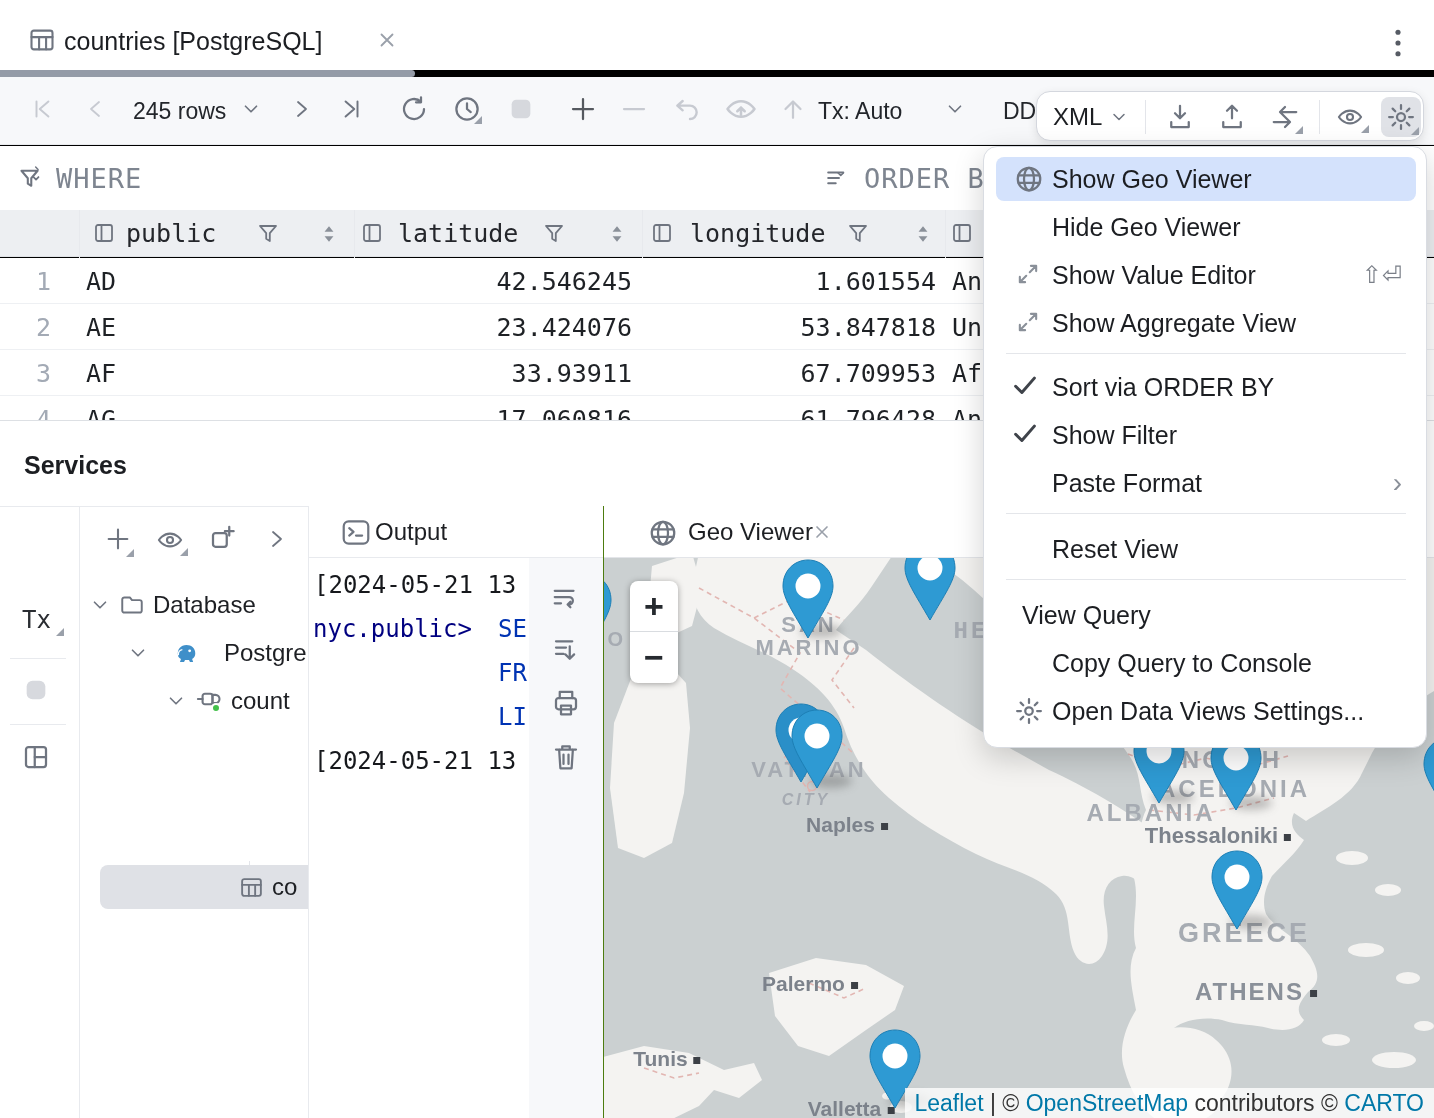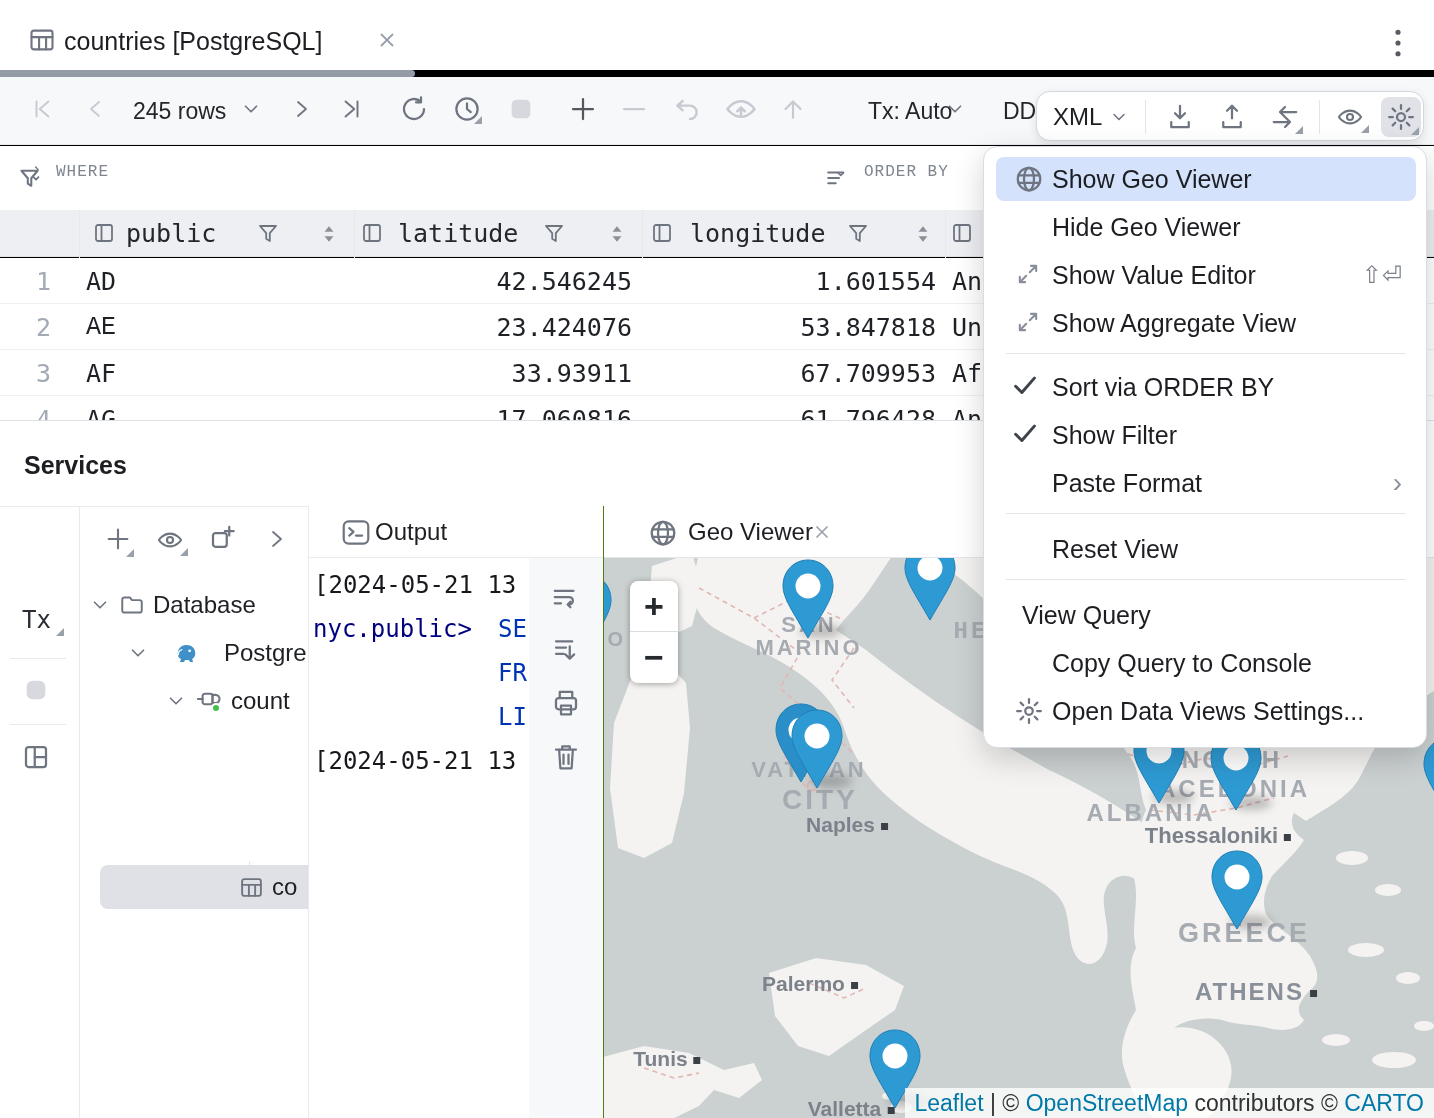--- a/index.html
+++ b/index.html
@@ -21,21 +21,21 @@
   #tab-underline { position:absolute; left:0; top:70px; width:415px; height:7px; background:#949ba7; border-radius:0 4px 4px 0; }
 
   
   #toolbar { position:absolute; left:0; top:77px; width:1434px; height:68px; background:#f7f8fa; border-bottom:1px solid #e8eaed; }
   .tb-ic { position:absolute; top:50%; transform:translateY(-50%); }
   .tb-label { position:absolute; top:50%; transform:translateY(-50%); font-size:23px; color:#23262b; }
   .corner-tri { position:absolute; width:0; height:0; border-left:8px solid transparent; border-bottom:8px solid #9aa0aa; }
 
   
   #filterrow { position:absolute; left:0; top:146px; width:1434px; height:64px; background:#fff; }
-  .filter-word { font-size:16px; color:#7e8590; letter-spacing:1px;font-family:Liberation Mono, monospace; }
+  .filter-word { font-size:27px; color:#7e8590; letter-spacing:1px; }
 
   
   #grid { position:absolute; left:0; top:210px; width:1434px; height:210px; overflow:hidden; }
   #grid-header { position:absolute; left:0; top:0; width:1434px; height:47px; background:#edeff2; border-bottom:1px solid #dfe2e6; }
   .col-border { position:absolute; top:0; width:1px; height:210px; background:#e7e9ed; }
   .hdr-label { position:absolute; top:50%; transform:translateY(-50%); font-family:"DejaVu Sans Mono", monospace; font-size:25px; color:#24262b; }
   .row { position:absolute; left:0; width:1434px; height:46px; border-bottom:1px solid #eef0f3; background:#fff; }
   .cell { position:absolute; top:50%; transform:translateY(-50%); font-family:"DejaVu Sans Mono", monospace; font-size:25px; color:#1e2125; white-space:pre; }
   .rownum { color:#a3aab5; }
 
@@ -153,21 +153,21 @@
           <path d="M8 6L4 9.5 8 13M4.5 9.5h9a5 5 0 0 1 0 10" class="icon-dis"></path>
         </svg></span>
     <span class="tb-ic" style="left:724px;"><svg width="34" height="34" viewBox="0 0 24 24">
           <path d="M2.5 12S6 6.5 12 6.5 21.5 12 21.5 12 18 17.5 12 17.5 2.5 12 2.5 12z" class="icon-dis"></path>
           <path d="M12 16v-5m0 0l-2.6 2.6M12 11l2.6 2.6" class="icon-dis"></path>
         </svg></span>
     <span class="tb-ic" style="left:778px;"><svg width="30" height="30" viewBox="0 0 24 24">
           <path d="M12 19V6m0 0l-6 6m6-6l6 6" class="icon-dis"></path>
         </svg></span>
     <span class="vsep" style="left:823px; top:92px; height:38px;"></span>
-    <span class="tb-label" style="left:868px;">Tx: Auto</span>
+    <span class="tb-label" style="left:818px;">Tx: Auto</span>
     <span class="tb-ic" style="left:944px;"><svg width="22" height="22" viewBox="0 0 24 24">
           <path d="M6 9l6 6 6-6" class="icon-stroke"></path>
         </svg></span>
     <span class="vsep" style="left:985px; top:92px; height:38px;"></span>
     <span class="tb-label" style="left:1003px;">DD</span>
   </div>
 
   <div id="filterrow">
     <span class="abs" style="left:18px; top:20px;"><svg width="30" height="28" viewBox="0 0 26 24">
           <path d="M3 4h14l-5.5 6.5V17l-3-1.8v-4.7z" class="icon-stroke"></path>
@@ -236,21 +236,21 @@
 
     <div class="row" style="top:48px;">
       <span class="cell rownum" style="left:36px;">1</span>
       <span class="cell" style="left:86px;">AD</span>
       <span class="cell" style="right:802px;">42.546245</span>
       <span class="cell" style="right:498px;">1.601554</span>
       <span class="cell" style="left:952px;">An</span>
     </div>
     <div class="row" style="top:94px;">
       <span class="cell rownum" style="left:36px;">2</span>
-      <span class="cell" style="left:86px;font-family:Liberation Mono, monospace;">AE</span>
+      <span class="cell" style="left:86px;">AE</span>
       <span class="cell" style="right:802px;">23.424076</span>
       <span class="cell" style="right:498px;">53.847818</span>
       <span class="cell" style="left:952px;">Un</span>
     </div>
     <div class="row" style="top:140px;">
       <span class="cell rownum" style="left:36px;">3</span>
       <span class="cell" style="left:86px;">AF</span>
       <span class="cell" style="right:802px;">33.93911</span>
       <span class="cell" style="right:498px;">67.709953</span>
       <span class="cell" style="left:952px;">Af</span>
@@ -435,21 +435,21 @@
           </g>
           <circle cx="202" cy="62" r="6" stroke="#e2b6b2" stroke-width="1.5" fill="none"></circle>
           <circle cx="208" cy="228" r="4.5" stroke="#e2b6b2" stroke-width="1.5" fill="none"></circle>
         </svg>
 
         <span class="maplabel-country" style="left:205px; top:67px; font-size:22px;">SAN</span>
         <span class="maplabel-country" style="left:205px; top:90px; font-size:22px;">MARINO</span>
         <span class="maplabel-country" style="left:367px; top:73px; font-size:24px;font-family:Liberation Mono, monospace;">HE</span>
         <span class="maplabel-country" style="left:4px; top:81px; font-size:20px;">CO</span>
         <span class="maplabel-country" style="left:205px; top:212px; font-size:22px;">VATICAN</span>
-        <span class="maplabel-country" style="left:216px; top:242px; font-size:28px;">CITY</span>
+        <span class="maplabel-country" style="left:202px; top:242px; font-size:16px;font-style:italic;">CITY</span>
         <span class="maplabel-city citydot" style="left:243px; top:267px;">Naples</span>
         <span class="maplabel-country" style="left:628px; top:202px; font-size:24px;">NORTH</span>
         <span class="maplabel-country" style="left:630px; top:231px; font-size:24px;">ACEDONIA</span>
         <span class="maplabel-country" style="left:547px; top:255px; font-size:24px;">ALBANIA</span>
         <span class="maplabel-city citydot" style="left:614px; top:278px; font-size:22px;">Thessaloniki</span>
         <span class="maplabel-country" style="left:640px; top:375px; font-size:27px;">GREECE</span>
         <span class="maplabel-city citydot" style="left:652px; top:434px; font-size:24px; font-weight:bold; color:#8a9099; letter-spacing:2px;">ATHENS</span>
         <span class="maplabel-city citydot" style="left:206px; top:426px;">Palermo</span>
         <span class="maplabel-city citydot" style="left:63px; top:501px;">Tunis</span>
         <span class="maplabel-city citydot" style="left:247px; top:551px;">Valletta</span>

